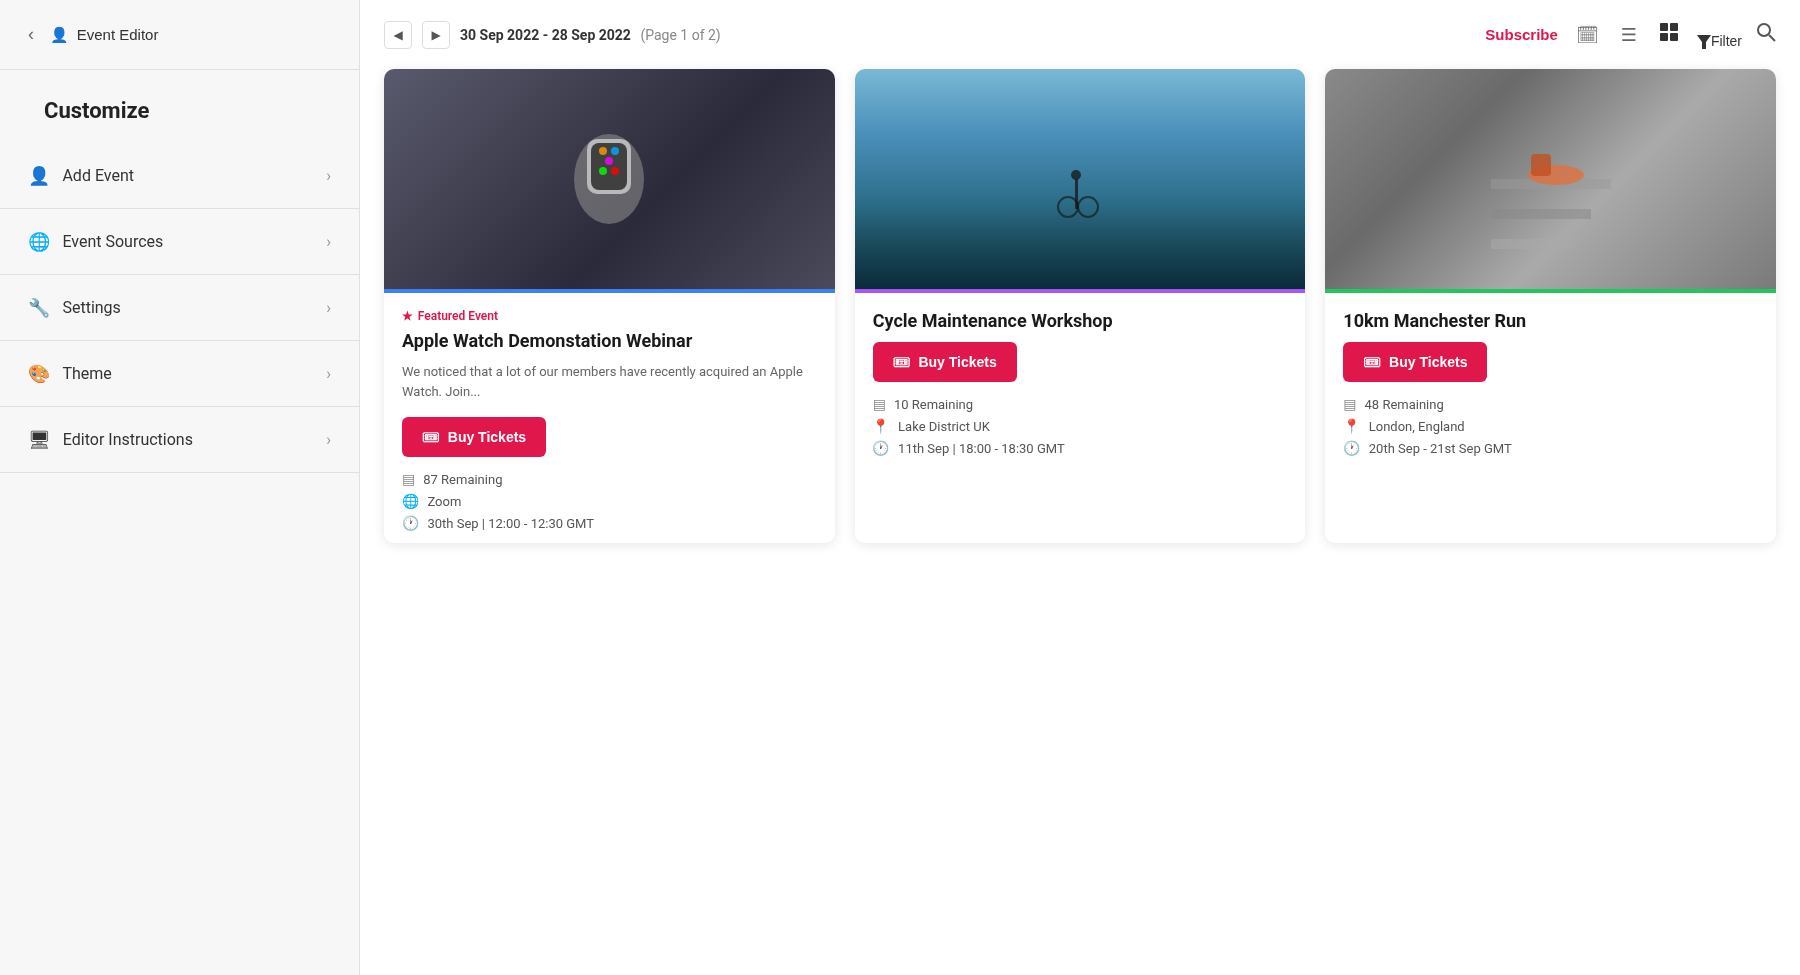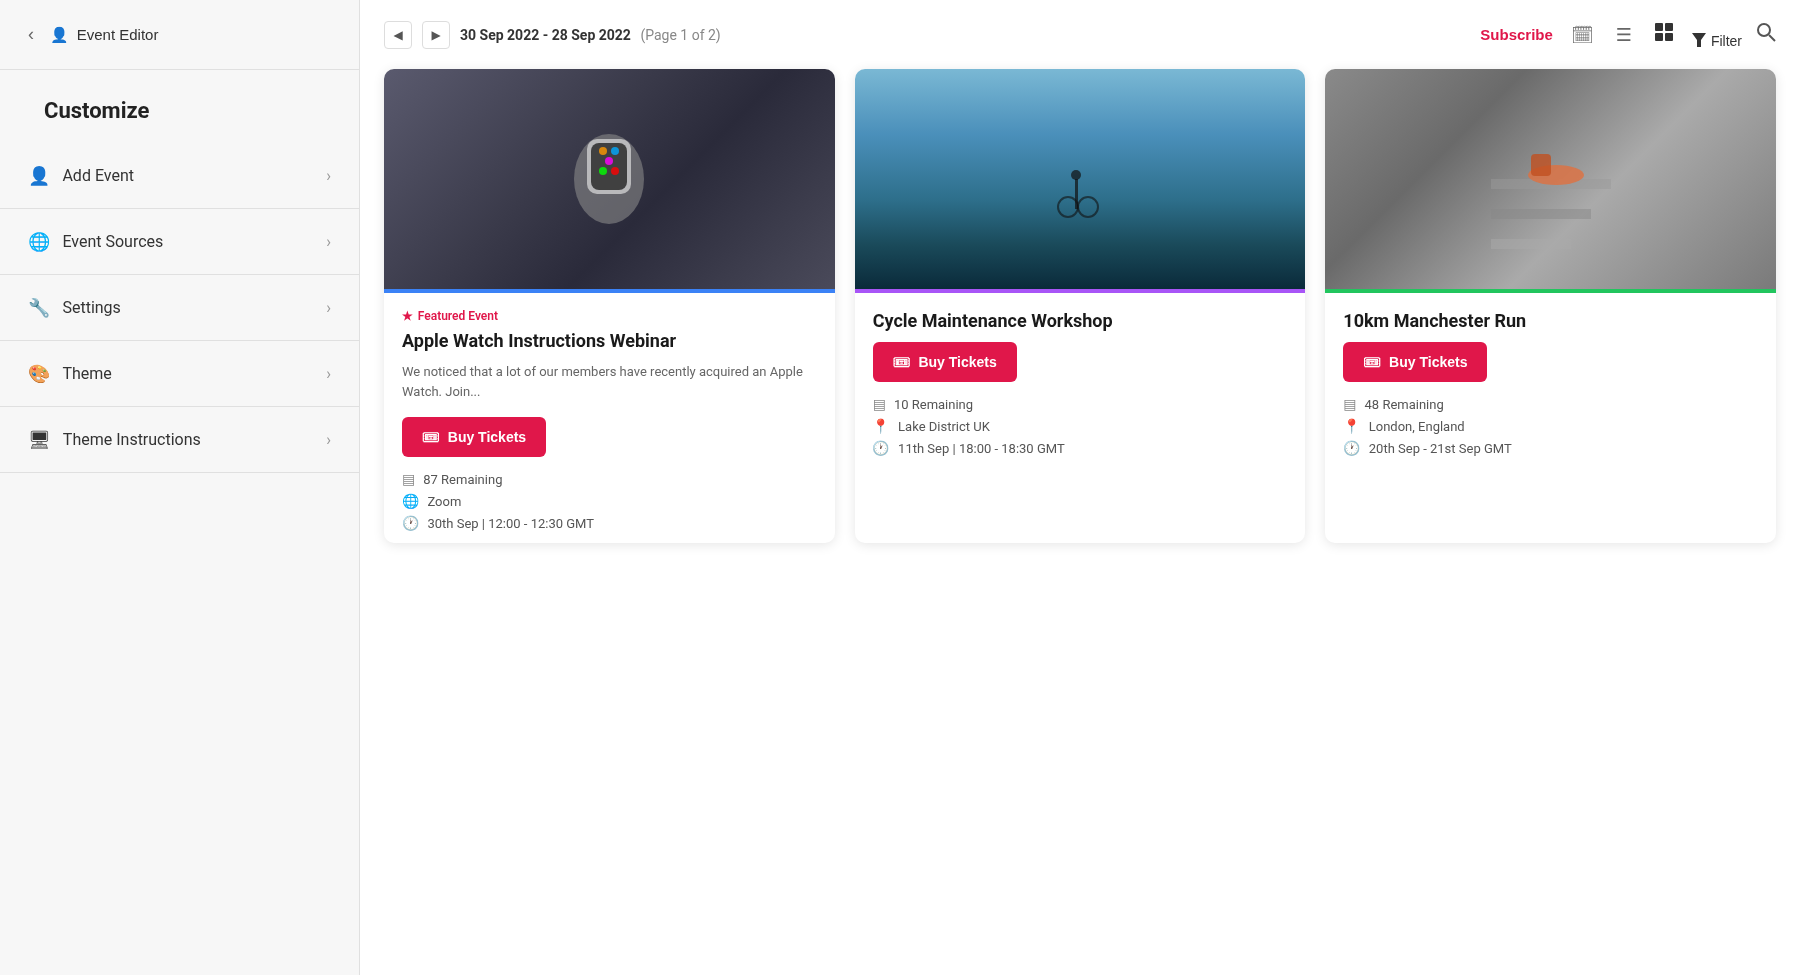--- a/index.html
+++ b/index.html
@@ -125,22 +125,21 @@
       background: none;
       border: none;
       cursor: pointer;
       font-size: 18px;
       color: #666;
       padding: 2px 4px;
     }
     .view-icon-btn.active { color: #333; }
     .filter-btn {
       display: flex;
-      align-items: flex-start;
-      gap: 5px;
+      align-items: flex-end;
       background: none;
       border: none;
       cursor: pointer;
       font-size: 14px;
       color: #333;
       font-weight: 500;
       margin-top: 12px;
     }
     .search-btn {
       background: none;
@@ -296,21 +295,21 @@
       <div class="sidebar-item-left">
         <span class="sidebar-item-icon">🎨</span>
         <span>Theme</span>
       </div>
       <span class="chevron">›</span>
     </div>
 
     <div class="sidebar-item">
       <div class="sidebar-item-left">
         <span class="sidebar-item-icon">🖥</span>
-        <span>Theme Instructions</span>
+        <span>Editor Instructions</span>
       </div>
       <span class="chevron">›</span>
     </div>
 
   </nav>
 </aside>
 
 <main class="main">
 
   <div class="toolbar">
@@ -368,21 +367,21 @@
           <circle cx="54" cy="72" r="4" fill="#0f0" opacity="0.8"></circle>
           <circle cx="66" cy="72" r="4" fill="#f00" opacity="0.8"></circle>
         </svg>
       </div>
       <div class="event-card-top-border" style="background: #3b82f6;"></div>
       <div class="event-card-body">
         <div class="featured-badge">
           <span>★</span>
           <span>Featured Event</span>
         </div>
-        <div class="event-title">Apple Watch Instructions Webinar</div>
+        <div class="event-title">Apple Watch Demonstation Webinar</div>
         <div class="event-desc">We noticed that a lot of our members have recently acquired an Apple Watch. Join...</div>
         <button class="buy-tickets-btn">
           <span>🎟</span>
           <span>Buy Tickets</span>
         </button>
         <div class="event-meta">
           <div class="event-meta-item">
             <span class="event-meta-icon">▤</span>
             <span>87 Remaining</span>
           </div>

